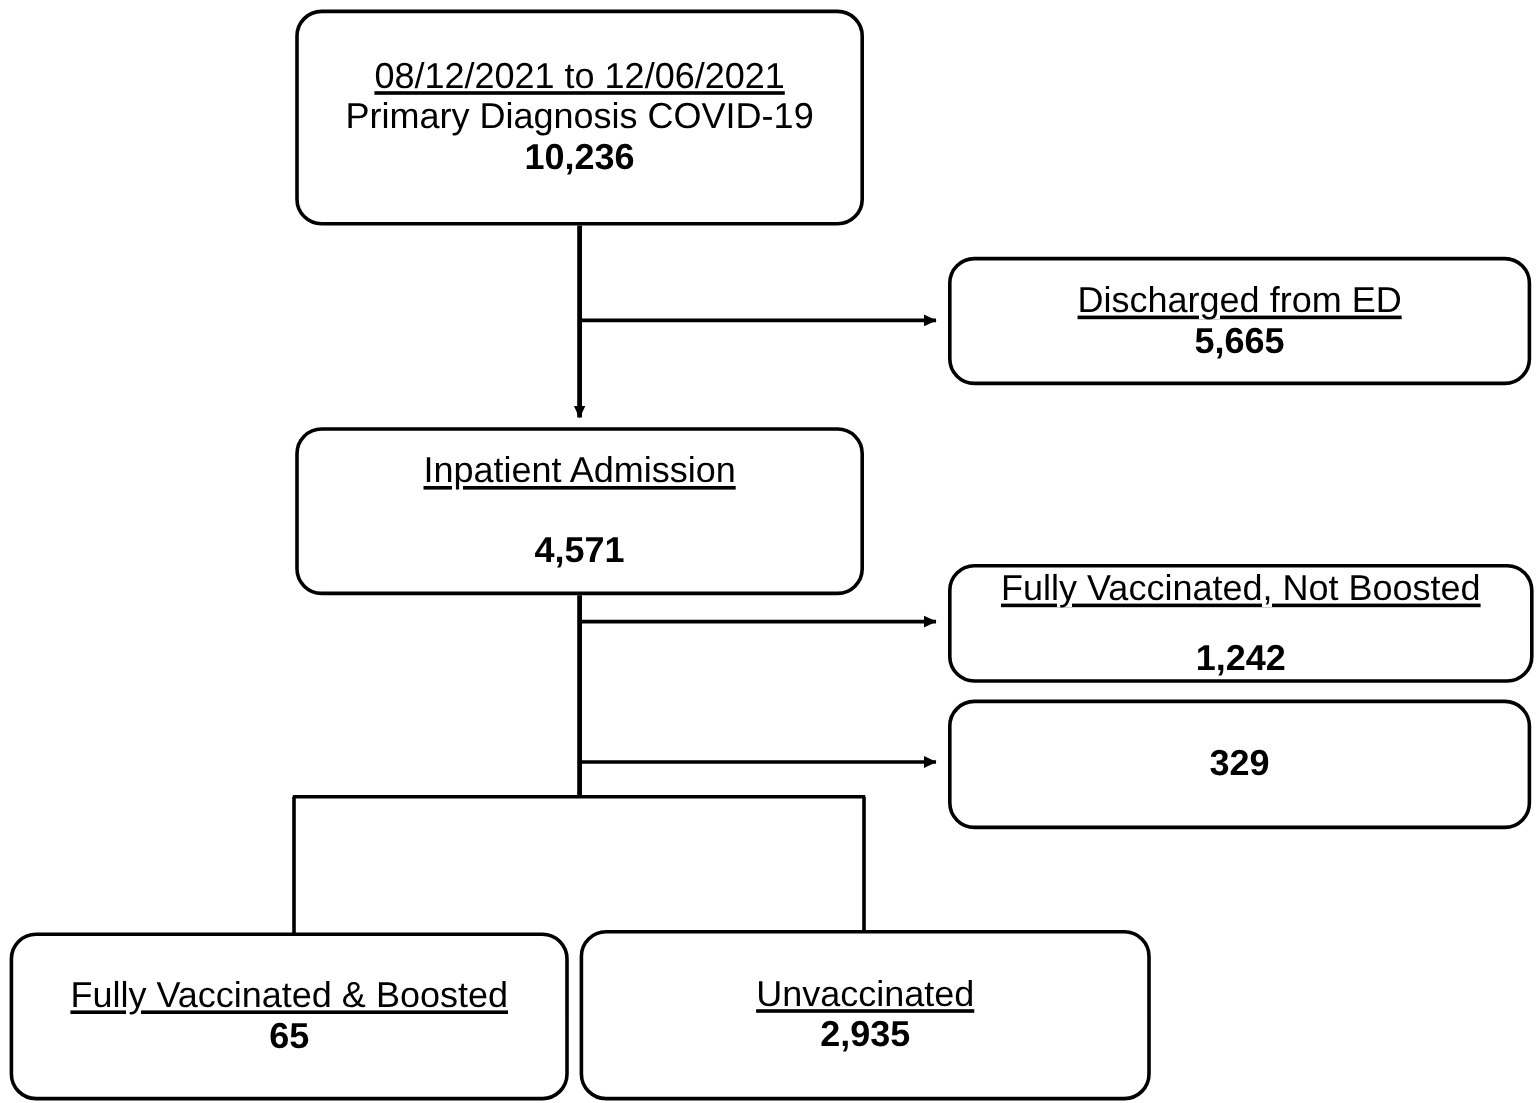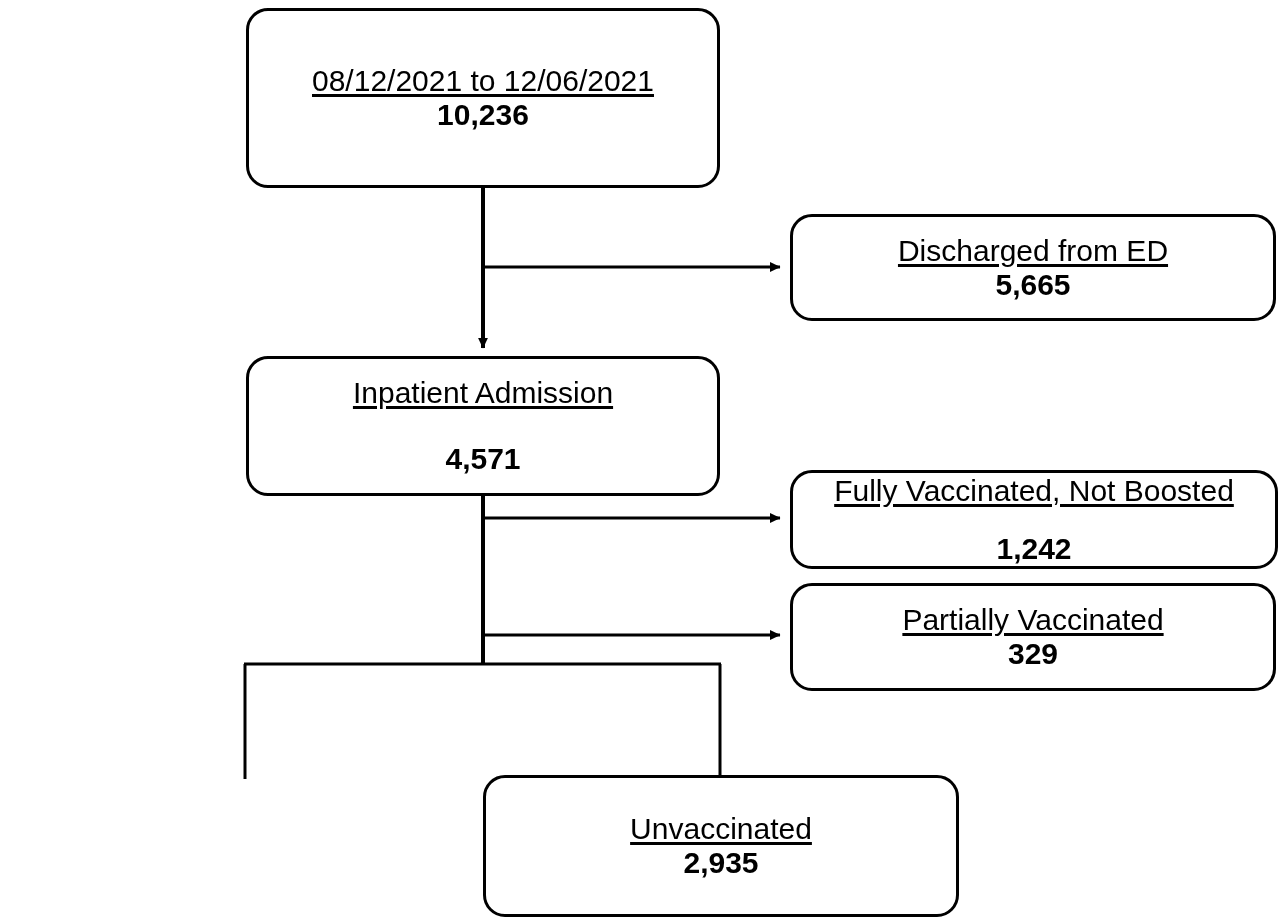--- a/index.html
+++ b/index.html
@@ -96,42 +96,46 @@
 
     <g>
       <line x1="244" y1="664" x2="721" y2="664" stroke="#000000" stroke-width="3"></line>
       <line x1="245" y1="664" x2="245" y2="779" stroke="#000000" stroke-width="3"></line>
       <line x1="720" y1="664" x2="720" y2="777" stroke="#000000" stroke-width="3"></line>
     </g>
   </svg>
 
   <div class="node" id="node-source">
     <span class="ln underline">08/12/2021 to 12/06/2021</span>
+    <span class="ln">Primary Diagnosis COVID-19</span>
     <span class="ln count">10,236</span>
   </div>
 
   <div class="node" id="node-discharged-ed">
     <span class="ln underline">Discharged from ED</span>
     <span class="ln count">5,665</span>
   </div>
 
   <div class="node" id="node-inpatient">
     <span class="ln underline">Inpatient Admission</span>
     <span class="ln count">4,571</span>
   </div>
 
   <div class="node" id="node-fully-vacc-not-boosted">
     <span class="ln underline">Fully Vaccinated, Not Boosted</span>
     <span class="ln count">1,242</span>
   </div>
 
   <div class="node" id="node-partially-vacc">
-    <span class="ln underline">Partially Vaccinated</span>
     <span class="ln count">329</span>
   </div>
 
+  <div class="node" id="node-fully-vacc-boosted">
+    <span class="ln underline">Fully Vaccinated &amp; Boosted</span>
+    <span class="ln count">65</span>
+  </div>
 
   <div class="node" id="node-unvaccinated">
     <span class="ln underline">Unvaccinated</span>
     <span class="ln count">2,935</span>
   </div>
 
 </div>
 
 </body></html>

